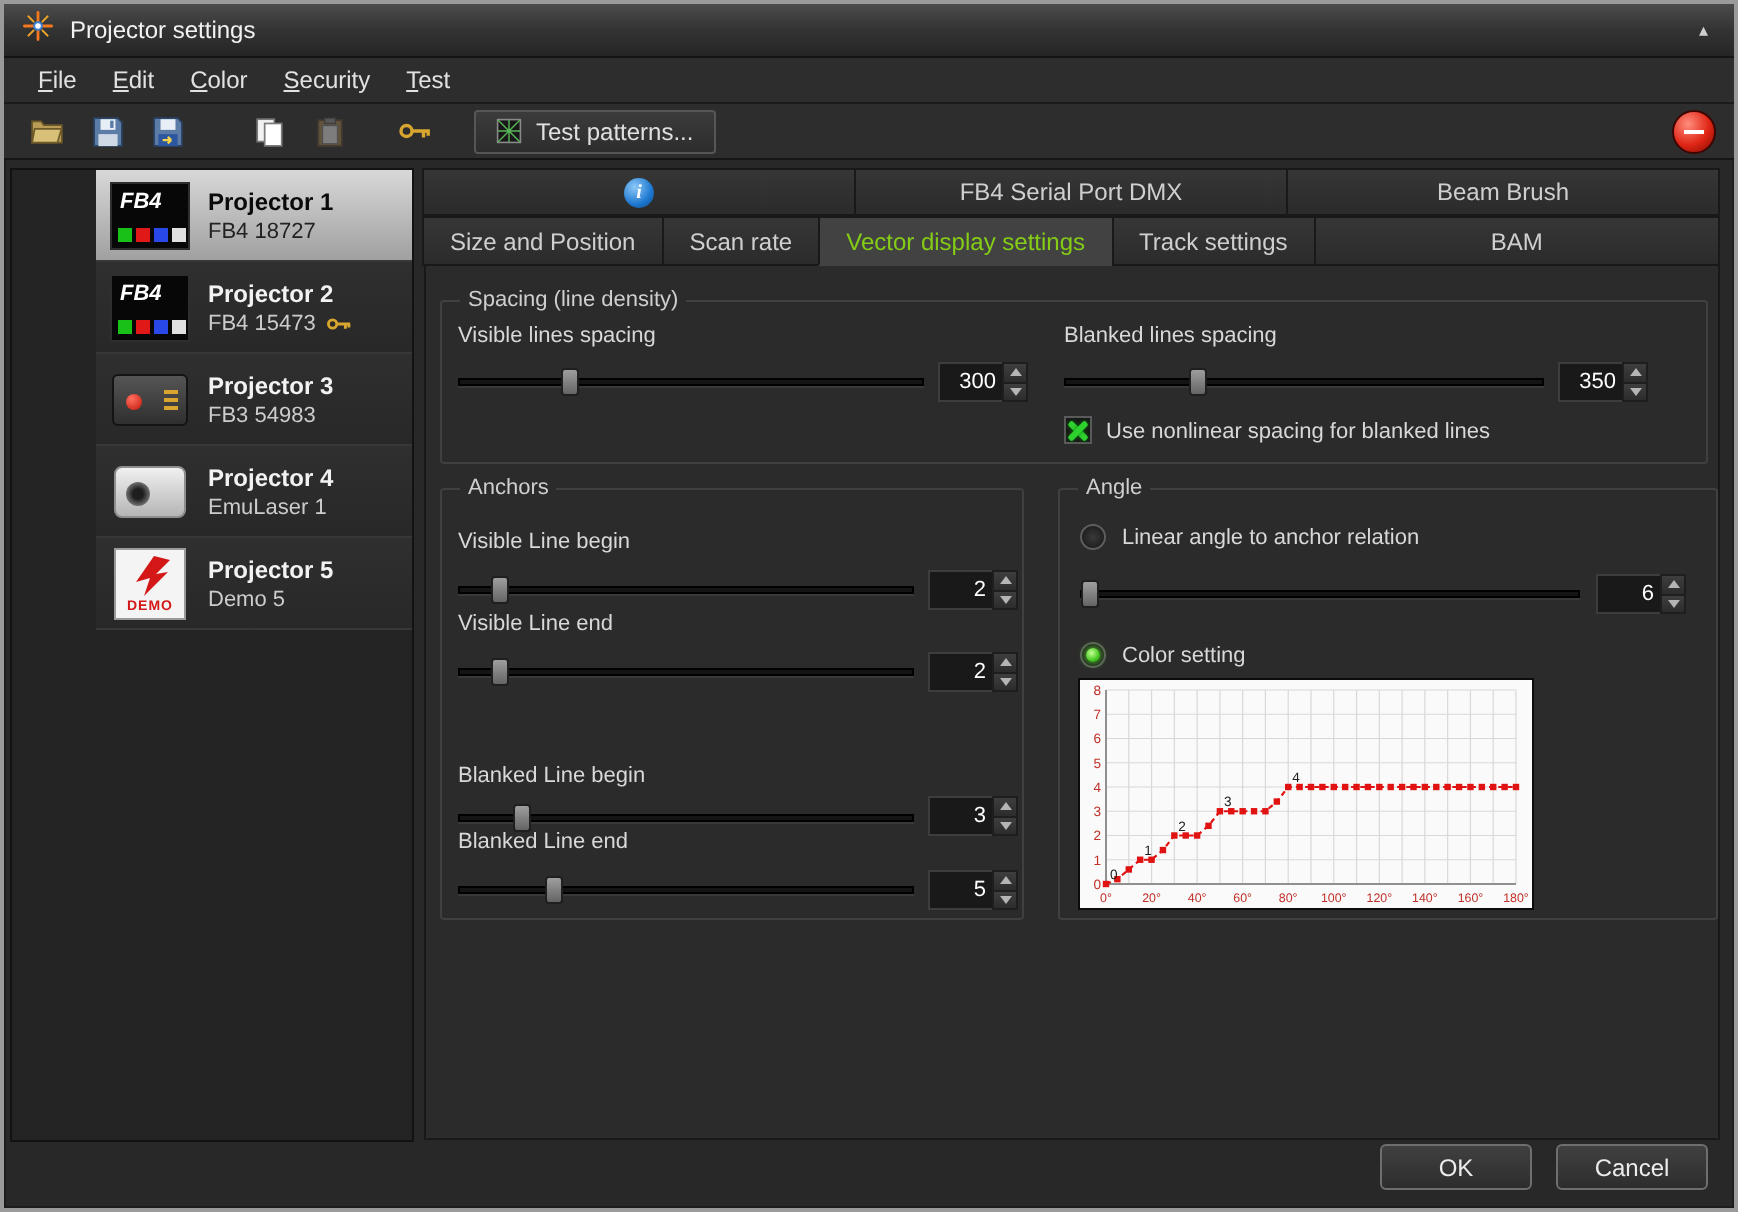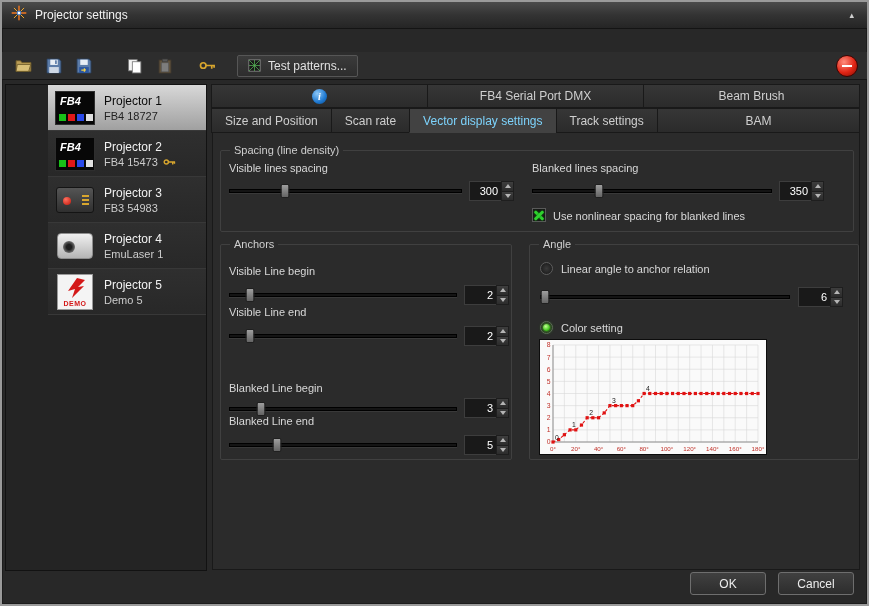--- a/index.html
+++ b/index.html
@@ -34,21 +34,21 @@
                background:radial-gradient(circle at 35% 30%, #ff8d7d, #e02515 55%, #7e0d02);
                border:1px solid #3d0502; display:flex; align-items:center; justify-content:center; }
   .laser-btn .minus { width:10px; height:2px; background:#fff; }
 
   
   .proj-list { position:absolute; left:5px; top:84px; width:202px; height:487px;
                background:#242424; border:1px solid #121212; }
   .proj-item { display:flex; align-items:center; gap:8px; height:46px; padding:0 6px;
                background:linear-gradient(#2f2f2f,#282828); border-bottom:1px solid #383838;margin-left:42px; }
   .proj-item.selected { background:linear-gradient(#d8d8d8,#a0a0a0); }
-  .proj-name { font-size:12px; font-weight:normal; color:#f2f2f2; }
+  .proj-name { font-size:12px; font-weight:bold; color:#f2f2f2; }
   .proj-detail { font-size:11px; color:#cccccc; margin-top:2px; display:flex; align-items:center; gap:5px; }
   .selected .proj-name { color:#0a0a0a; } .selected .proj-detail { color:#222; }
   .dev-wrap { width:42px; display:flex; justify-content:center; }
   .fb4 { width:40px; height:34px; background:#070707; border:1px solid #2e2e2e; position:relative; }
   .fb4-text { position:absolute; top:3px; left:4px; color:#fff; font-size:11px; font-style:italic; font-weight:bold; }
   .fb4-leds { position:absolute; left:3px; bottom:3px; display:flex; gap:2px; }
   .led { width:7px; height:7px; } .led.g{background:#18c018} .led.r{background:#e01818} .led.b{background:#2848e8} .led.w{background:#e0e0e0}
   .fb3 { width:38px; height:26px; border-radius:3px; background:linear-gradient(180deg,#555,#2f2f2f);
          border:1px solid #141414; position:relative; }
   .fb3::before { content:''; position:absolute; left:6px; top:9px; width:8px; height:8px; border-radius:50%;
@@ -67,21 +67,21 @@
   
   .tabrow { position:absolute; display:flex; }
   .tabrow1 { left:212px; top:84px; width:648px; height:24px; }
   .tabrow2 { left:212px; top:108px; width:648px; height:25px; }
   .tab { display:flex; align-items:center; justify-content:center; white-space:nowrap;
          background:linear-gradient(#363636,#2b2b2b); border:1px solid #191919; margin-left:-1px;
          color:#cfcfcf; font-size:12px; }
   .tabrow1 .tab { flex:1; }
   .tabrow2 .tab { flex:0 0 auto; padding:0 13px; }
   .tabrow2 .tab:last-child { flex:1; }
-  .tab.active { background:#424242; color:#7dd3fc; border-bottom-color:#424242; }
+  .tab.active { background:#424242; color:#84cc16; border-bottom-color:#424242; }
   .info-icon { width:15px; height:15px; border-radius:50%; display:flex; align-items:center; justify-content:center;
                background:radial-gradient(circle at 35% 30%, #8cc8f8, #1e78d0 60%, #0b4a8a);
                color:#fff; font-size:10px; font-weight:bold; font-style:italic; font-family:"Liberation Serif", serif; }
 
   
   .content { position:absolute; left:212px; top:133px; width:648px; height:437px;
              background:#2b2b2b; border:1px solid #191919; border-top:none; }
   .group { position:absolute; border:1px solid #404040; border-radius:2px; }
   .group-title { position:absolute; top:-7px; left:9px; background:#2b2b2b; padding:0 4px;
                  font-size:11px; color:#cfcfcf; }
@@ -139,20 +139,27 @@
         <g stroke="#f4a82a" stroke-width="1" stroke-linecap="round">
           <path d="M3.2 3.2l2.6 2.6M10.2 10.2l2.6 2.6M12.8 3.2l-2.6 2.6M5.8 10.2l-2.6 2.6" fill="none"></path>
           </g>
         <circle cx="8" cy="8" r="1.9" fill="#ffffff" stroke="#3b7fd4" stroke-width="1"></circle>
       </svg>
     </span>
     <span class="title-text">Projector settings</span>
     <span class="collapse">▴</span>
   </div>
 
+  <div class="menubar">
+    <span class="menu-item">File</span>
+    <span class="menu-item">Edit</span>
+    <span class="menu-item">Color</span>
+    <span class="menu-item">Security</span>
+    <span class="menu-item">Test</span>
+  </div>
 
   <div class="toolbar">
     <span class="tbtn">
       <svg viewBox="0 0 16 14" width="17" height="15">
         <path d="M1 2.5h4.2l1.3 1.7H15v8.3H1z" fill="#b99c55" stroke="#6d5a28" stroke-width=".8"></path>
         <path d="M2.2 6h12.6l-1.9 6.5H1z" fill="#d9c078" stroke="#6d5a28" stroke-width=".8"></path>
       </svg>
     </span>
     <span class="tbtn">
       <svg viewBox="0 0 15 15" width="16" height="16">

